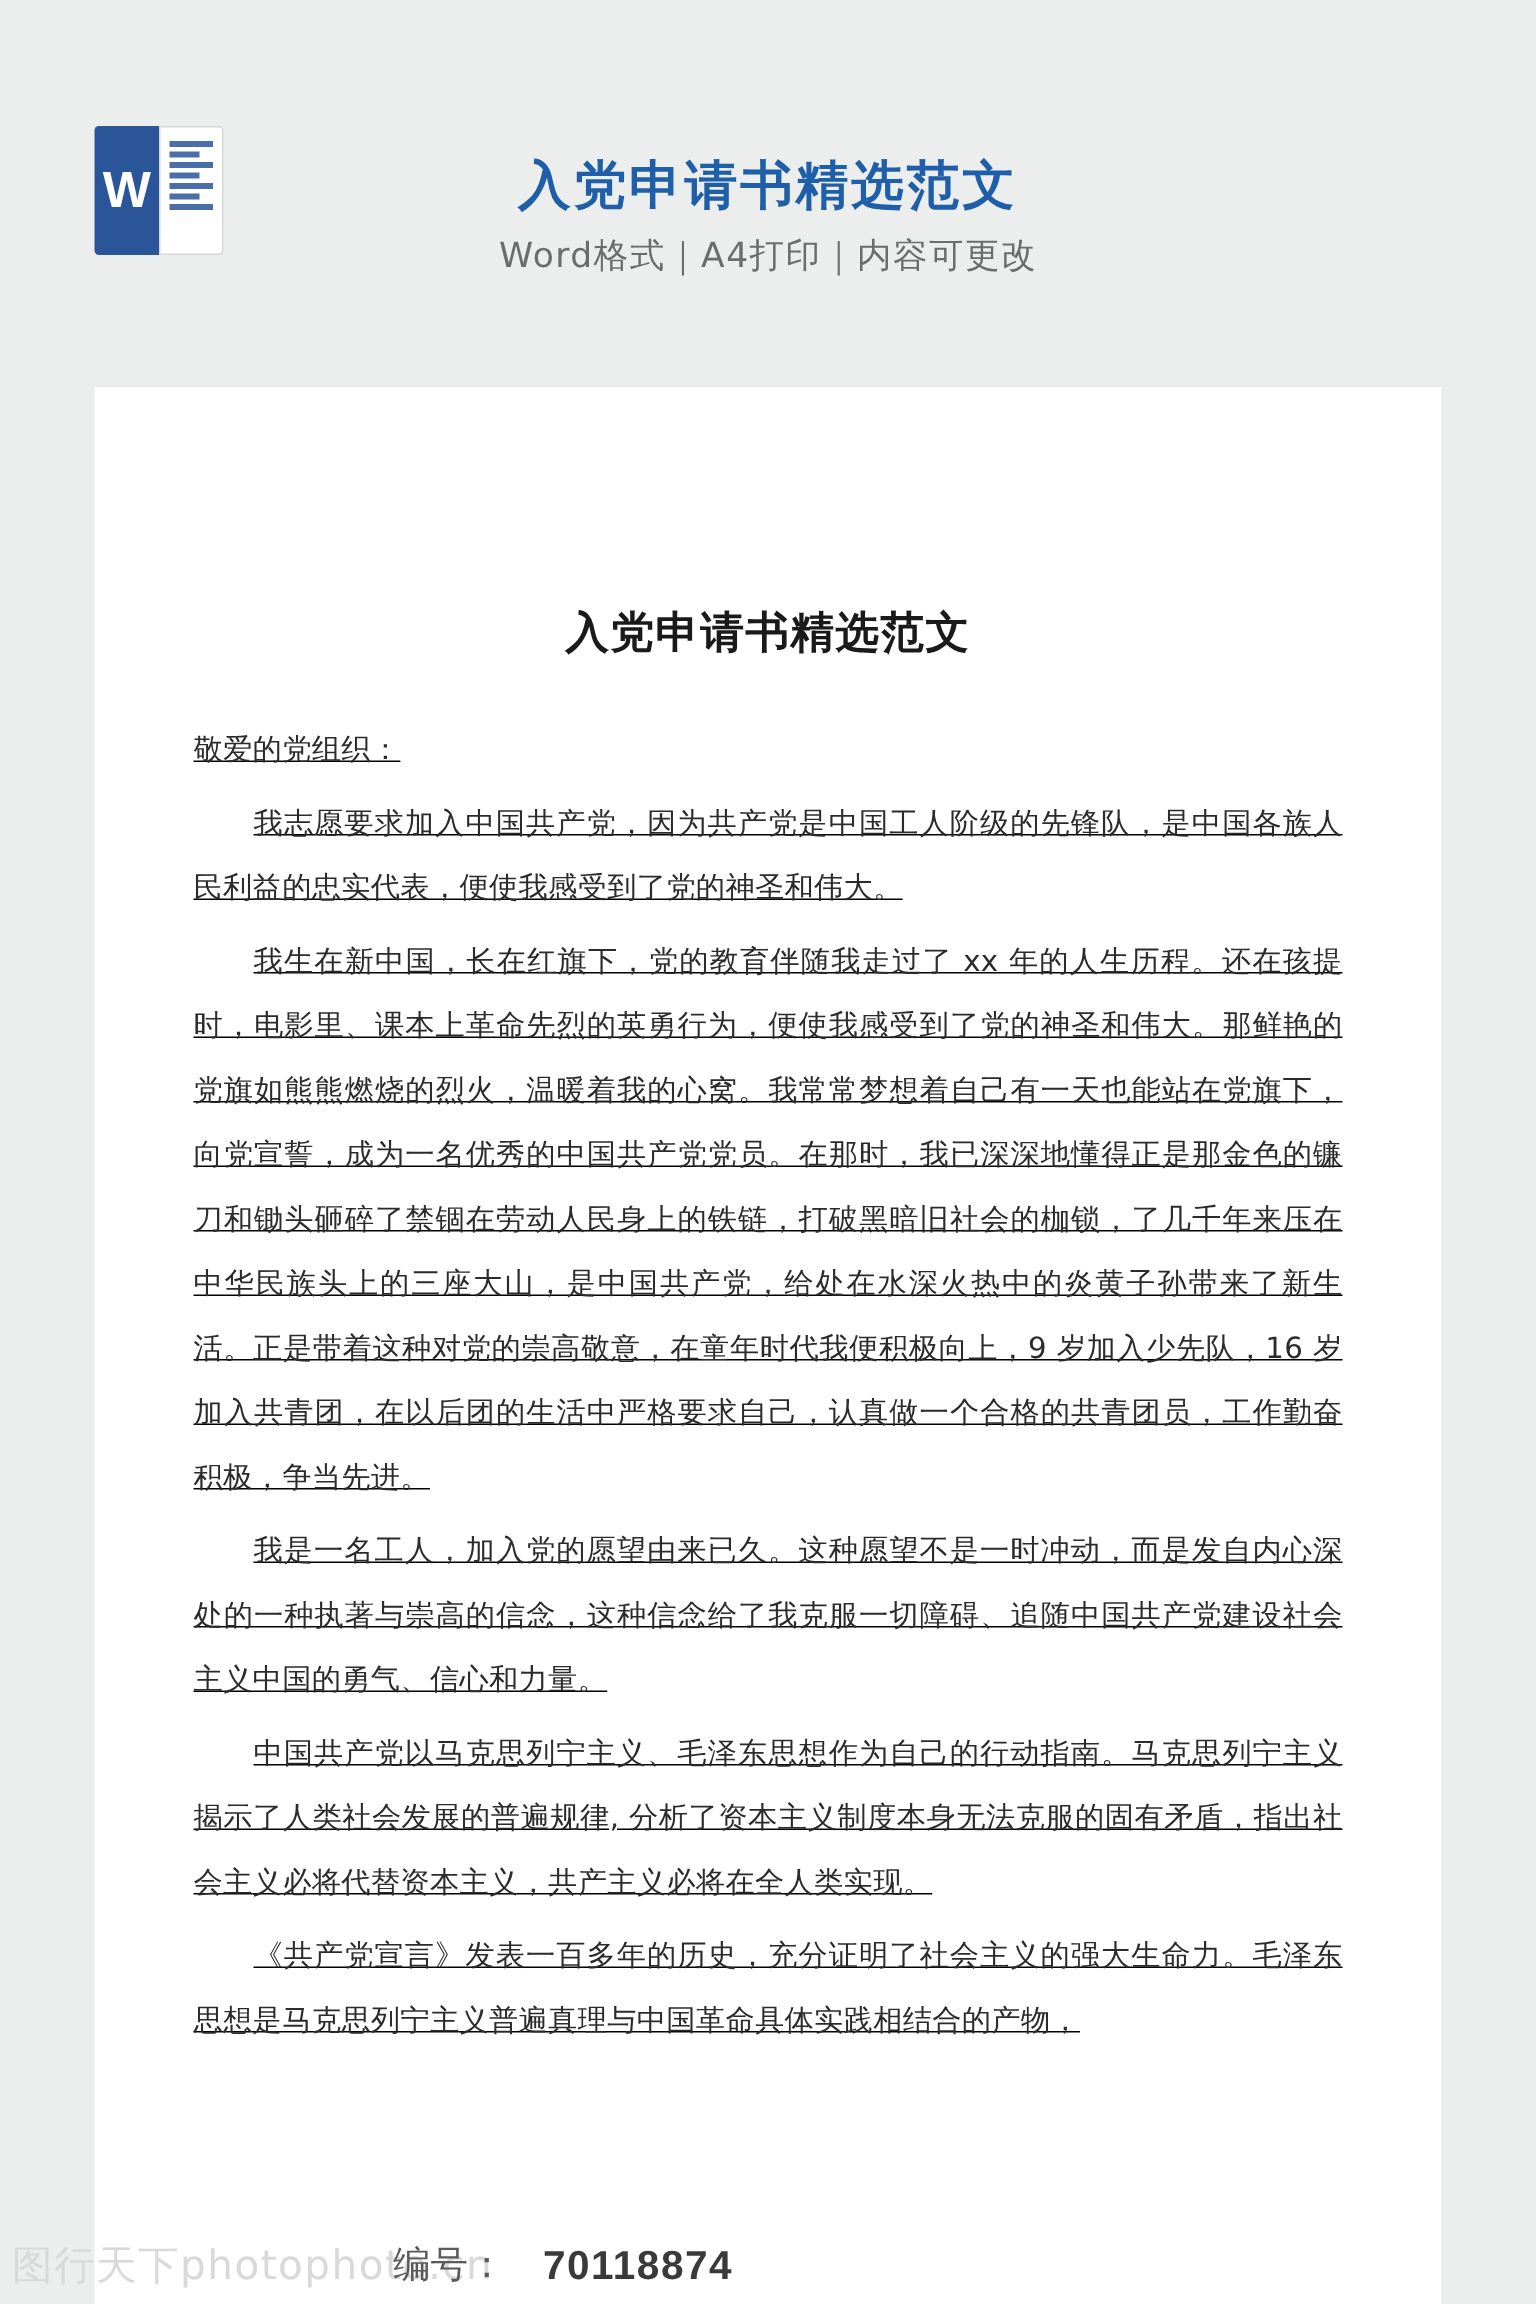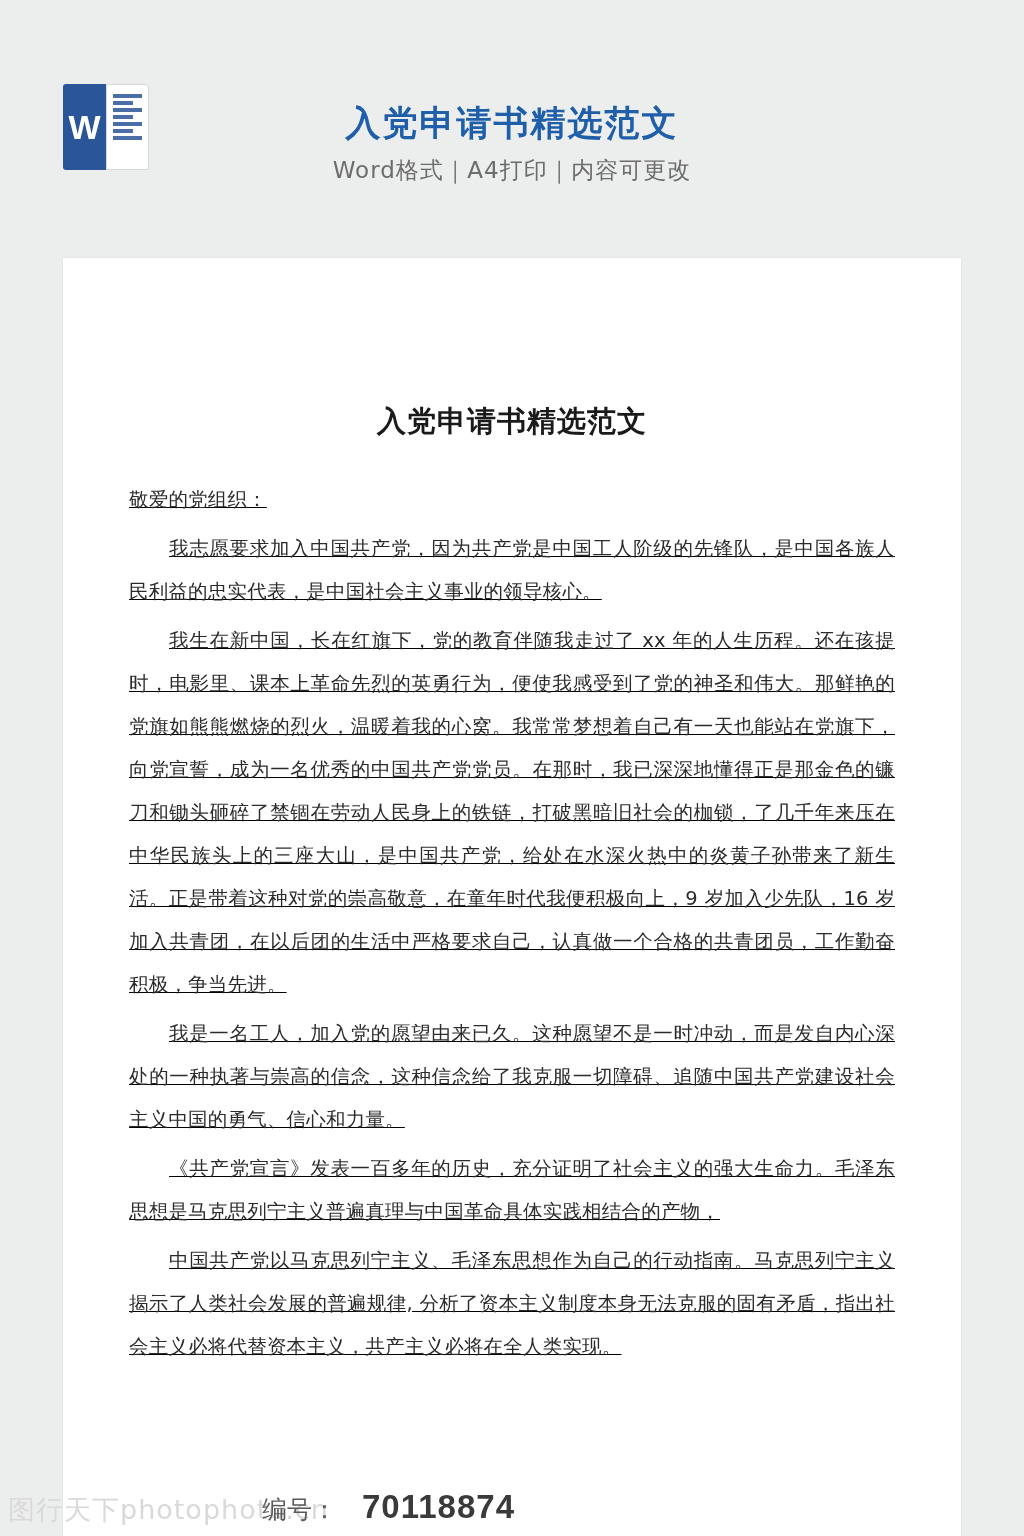--- a/index.html
+++ b/index.html
@@ -152,21 +152,21 @@
     font-size: 25px;
     color: #5a5a5a;
     font-family: "DejaVu Sans", "Liberation Sans", sans-serif;
     white-space: nowrap;
     text-align: right;
   }
   .wm-num {
     position: absolute;
     left: 362px;
     bottom: 10px;
-    font-size: 33px;
+    font-size: 27px;
     color: #3a3a3a;
     font-weight: bold;
     font-family: "Liberation Sans", sans-serif;
     letter-spacing: 1px;
   }
 </style>
 </head>
 <body>
 
 <div class="header">
@@ -183,25 +183,25 @@
     </div>
   </div>
   <div class="head-title">入党申请书精选范文</div>
   <div class="head-sub">Word格式｜A4打印｜内容可更改</div>
 </div>
 
 <div class="page">
   <div class="doc-title">入党申请书精选范文</div>
   <div class="doc-body">
       <p class="">敬爱的党组织：</p>
-      <p class="indent">我志愿要求加入中国共产党，因为共产党是中国工人阶级的先锋队，是中国各族人民利益的忠实代表，是中国社会主义事业的领导核心。</p>
+      <p class="indent">我志愿要求加入中国共产党，因为共产党是中国工人阶级的先锋队，是中国各族人民利益的忠实代表，便使我感受到了党的神圣和伟大。</p>
       <p class="indent">我生在新中国，长在红旗下，党的教育伴随我走过了 xx 年的人生历程。还在孩提时，电影里、课本上革命先烈的英勇行为，便使我感受到了党的神圣和伟大。那鲜艳的党旗如熊熊燃烧的烈火，温暖着我的心窝。我常常梦想着自己有一天也能站在党旗下，向党宣誓，成为一名优秀的中国共产党党员。在那时，我已深深地懂得正是那金色的镰刀和锄头砸碎了禁锢在劳动人民身上的铁链，打破黑暗旧社会的枷锁，了几千年来压在中华民族头上的三座大山，是中国共产党，给处在水深火热中的炎黄子孙带来了新生活。正是带着这种对党的崇高敬意，在童年时代我便积极向上，9 岁加入少先队，16 岁加入共青团，在以后团的生活中严格要求自己，认真做一个合格的共青团员，工作勤奋积极，争当先进。</p>
       <p class="indent">我是一名工人，加入党的愿望由来已久。这种愿望不是一时冲动，而是发自内心深处的一种执著与崇高的信念，这种信念给了我克服一切障碍、追随中国共产党建设社会主义中国的勇气、信心和力量。</p>
+      <p class="indent">中国共产党以马克思列宁主义、毛泽东思想作为自己的行动指南。马克思列宁主义揭示了人类社会发展的普遍规律, 分析了资本主义制度本身无法克服的固有矛盾，指出社会主义必将代替资本主义，共产主义必将在全人类实现。</p>
       <p class="indent">《共产党宣言》发表一百多年的历史，充分证明了社会主义的强大生命力。毛泽东思想是马克思列宁主义普遍真理与中国革命具体实践相结合的产物，</p>
-      <p class="indent">中国共产党以马克思列宁主义、毛泽东思想作为自己的行动指南。马克思列宁主义揭示了人类社会发展的普遍规律, 分析了资本主义制度本身无法克服的固有矛盾，指出社会主义必将代替资本主义，共产主义必将在全人类实现。</p>
     </div>
 </div>
 
 <div class="footer">
   <div class="wm-brand">图行天下photophoto.cn</div>
   <div class="wm-code">编号：</div>
   <div class="wm-num">70118874</div>
 </div>
 
 </body></html>

